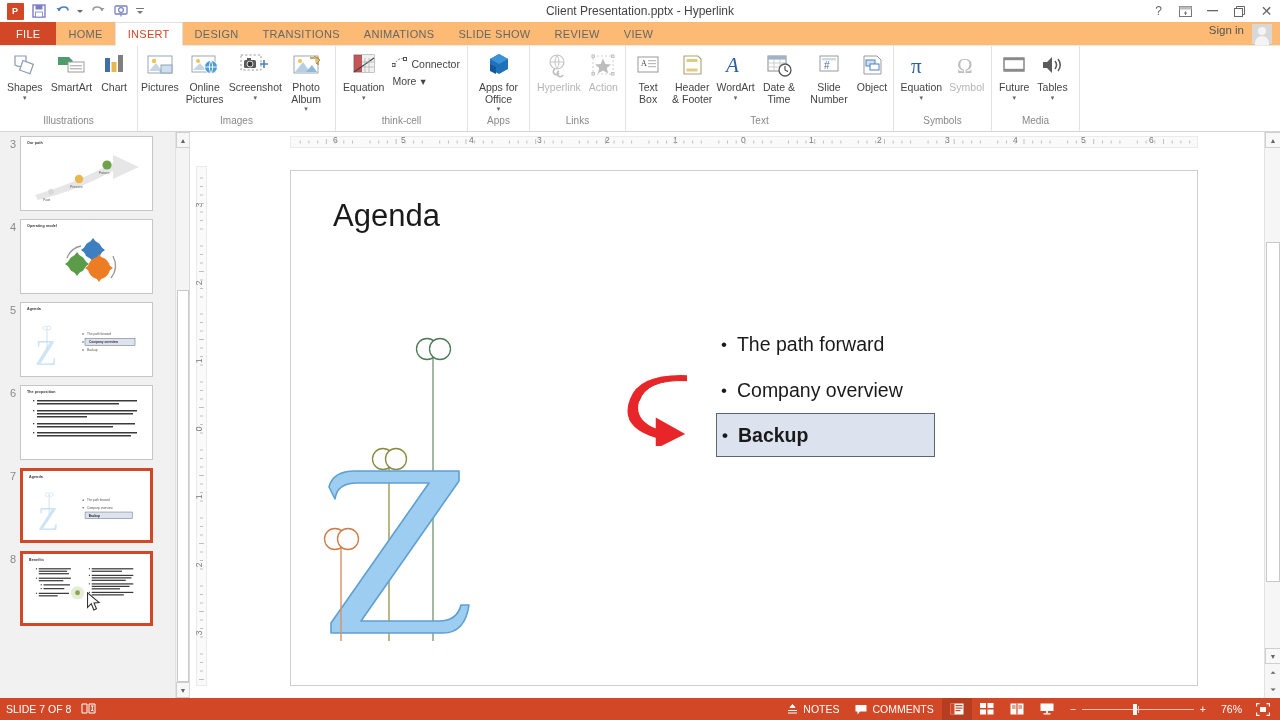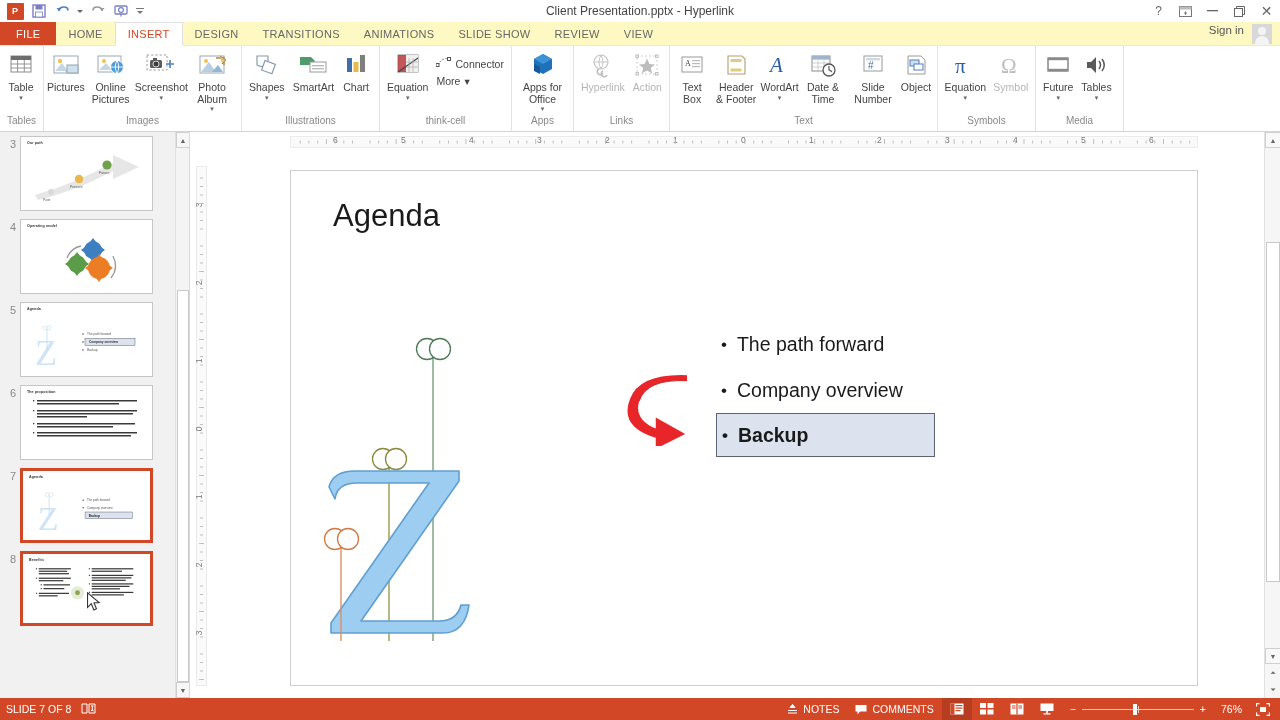--- a/index.html
+++ b/index.html
@@ -35,21 +35,21 @@
   }
   .wc {
     width: 27px; height: 22px; display: flex; align-items: center;
     justify-content: center; font-size: 12px; color: #666;
   }
   .wc.close { font-size: 14px; }
 
   
   .tabrow {
     position: absolute; top: 22px; left: 0; width: 1280px; height: 24px;
-    background: #fef9c3; display: flex; align-items: stretch;
+    background: #fdba74; display: flex; align-items: stretch;
     border-bottom: 1px solid #e8e8e8;
   }
   .tab {
     padding: 0 12px; font-size: 11px; letter-spacing: .3px;
     display: flex; align-items: center; color: #666; text-transform: uppercase;
   }
   .tab.file { background: #d24726; color: #fff; font-weight: normal; padding: 0 16px; }
   .tab.active { color: #d24726; background: #fff; border: 1px solid #e0e0e0;
                 border-bottom: 1px solid #fff; margin-bottom: -1px; }
   .signin {
@@ -305,35 +305,56 @@
     <div class="tab">SLIDE SHOW</div>
     <div class="tab">REVIEW</div>
     <div class="tab">VIEW</div>
     <div class="signin">Sign in</div>
     <div class="avatar-sq"></div>
   </div>
 
   <div class="ribbon">
 
 
-    <div class="rgroup" style="width:44px">
+
+    <div class="rgroup" style="width:138px">
       <div class="rgroup-items">
         <div class="ritem">
           <span class="glyph">
-            <svg width="28" height="26" viewBox="0 0 28 26">
-                <rect x="4" y="3" width="20" height="16" fill="#fff" stroke="#8a8a8a"></rect>
-                <rect x="4" y="3" width="20" height="4" fill="#6d6d6d"></rect>
-                <path d="M4 11 H24 M4 15 H24 M10.6 7 V19 M17.3 7 V19" stroke="#8a8a8a" stroke-width=".9"></path>
-              </svg>
-          </span>
-          <span class="lbl">Table</span>
+            <svg width="30" height="28" viewBox="0 0 30 28">
+                <path d="M5 4 H16 L16 13 Q10 16 5 13 Z" fill="#fff" stroke="#8a9bb0" stroke-width="1.2"></path>
+                <rect x="11" y="10" width="11" height="10" fill="#fff" stroke="#8a9bb0" stroke-width="1.2" transform="rotate(20 16 15)"></rect>
+              </svg>
+          </span>
+          <span class="lbl">Shapes</span>
           <span class="caret">▾</span>
         </div>
-      </div>
-      <div class="rgroup-label">Tables</div>
+        <div class="ritem">
+          <span class="glyph">
+            <svg width="32" height="28" viewBox="0 0 32 28">
+                <path d="M3 5 L14 5 L18 9 L14 13 L3 13 Z" fill="#4e9c6b"></path>
+                <rect x="13" y="10" width="16" height="10" fill="#fff" stroke="#9a9a9a"></rect>
+                <rect x="15" y="13" width="12" height="1.4" fill="#bbb"></rect>
+                <rect x="15" y="16" width="12" height="1.4" fill="#bbb"></rect>
+              </svg>
+          </span>
+          <span class="lbl">SmartArt</span>
+        </div>
+        <div class="ritem">
+          <span class="glyph">
+            <svg width="28" height="28" viewBox="0 0 28 28">
+                <rect x="5" y="6" width="5" height="14" fill="#3f6fa8"></rect>
+                <rect x="11.5" y="10" width="5" height="10" fill="#e8b84b"></rect>
+                <rect x="18" y="3" width="5" height="17" fill="#7f7f7f"></rect>
+              </svg>
+          </span>
+          <span class="lbl">Chart</span>
+        </div>
+      </div>
+      <div class="rgroup-label">Illustrations</div>
     </div>
 
     <div class="rgroup" style="width:198px">
       <div class="rgroup-items">
         <div class="ritem">
           <span class="glyph">
             <svg width="32" height="28" viewBox="0 0 32 28">
                 <rect x="4" y="4" width="24" height="17" fill="#fff" stroke="#9aa7b5"></rect>
                 <circle cx="10" cy="9" r="2.2" fill="#f0c24e"></circle>
                 <path d="M5 19 L12 11 L18 19 Z" fill="#c5d6e4"></path>
@@ -377,57 +398,20 @@
                 <circle cx="10" cy="9" r="2" fill="#f0c24e"></circle>
                 <path d="M20 6 L28 6 L28 13" fill="none" stroke="#b08a3e" stroke-width="1.4"></path>
                 <path d="M24 4 L30 8 L26 12" fill="#e0c179" stroke="#b08a3e"></path>
               </svg>
           </span>
           <span class="lbl">Photo Album</span>
           <span class="caret">▾</span>
         </div>
       </div>
       <div class="rgroup-label">Images</div>
-    </div>
-
-    <div class="rgroup" style="width:138px">
-      <div class="rgroup-items">
-        <div class="ritem">
-          <span class="glyph">
-            <svg width="30" height="28" viewBox="0 0 30 28">
-                <path d="M5 4 H16 L16 13 Q10 16 5 13 Z" fill="#fff" stroke="#8a9bb0" stroke-width="1.2"></path>
-                <rect x="11" y="10" width="11" height="10" fill="#fff" stroke="#8a9bb0" stroke-width="1.2" transform="rotate(20 16 15)"></rect>
-              </svg>
-          </span>
-          <span class="lbl">Shapes</span>
-          <span class="caret">▾</span>
-        </div>
-        <div class="ritem">
-          <span class="glyph">
-            <svg width="32" height="28" viewBox="0 0 32 28">
-                <path d="M3 5 L14 5 L18 9 L14 13 L3 13 Z" fill="#4e9c6b"></path>
-                <rect x="13" y="10" width="16" height="10" fill="#fff" stroke="#9a9a9a"></rect>
-                <rect x="15" y="13" width="12" height="1.4" fill="#bbb"></rect>
-                <rect x="15" y="16" width="12" height="1.4" fill="#bbb"></rect>
-              </svg>
-          </span>
-          <span class="lbl">SmartArt</span>
-        </div>
-        <div class="ritem">
-          <span class="glyph">
-            <svg width="28" height="28" viewBox="0 0 28 28">
-                <rect x="5" y="6" width="5" height="14" fill="#3f6fa8"></rect>
-                <rect x="11.5" y="10" width="5" height="10" fill="#e8b84b"></rect>
-                <rect x="18" y="3" width="5" height="17" fill="#7f7f7f"></rect>
-              </svg>
-          </span>
-          <span class="lbl">Chart</span>
-        </div>
-      </div>
-      <div class="rgroup-label">Illustrations</div>
     </div>
 
     <div class="rgroup" style="width:132px">
       <div class="rgroup-items">
         <div class="ritem">
           <span class="glyph">
             <svg width="30" height="28" viewBox="0 0 30 28">
                 <rect x="5" y="3" width="20" height="17" fill="#fff" stroke="#8a8a8a"></rect>
                 <path d="M5 3 L13 3 L13 20 L5 20 Z" fill="#b83a3a" opacity=".85"></path>
                 <path d="M13 3 L25 3 L25 20 L13 20 Z" fill="#f0f0f0"></path>

